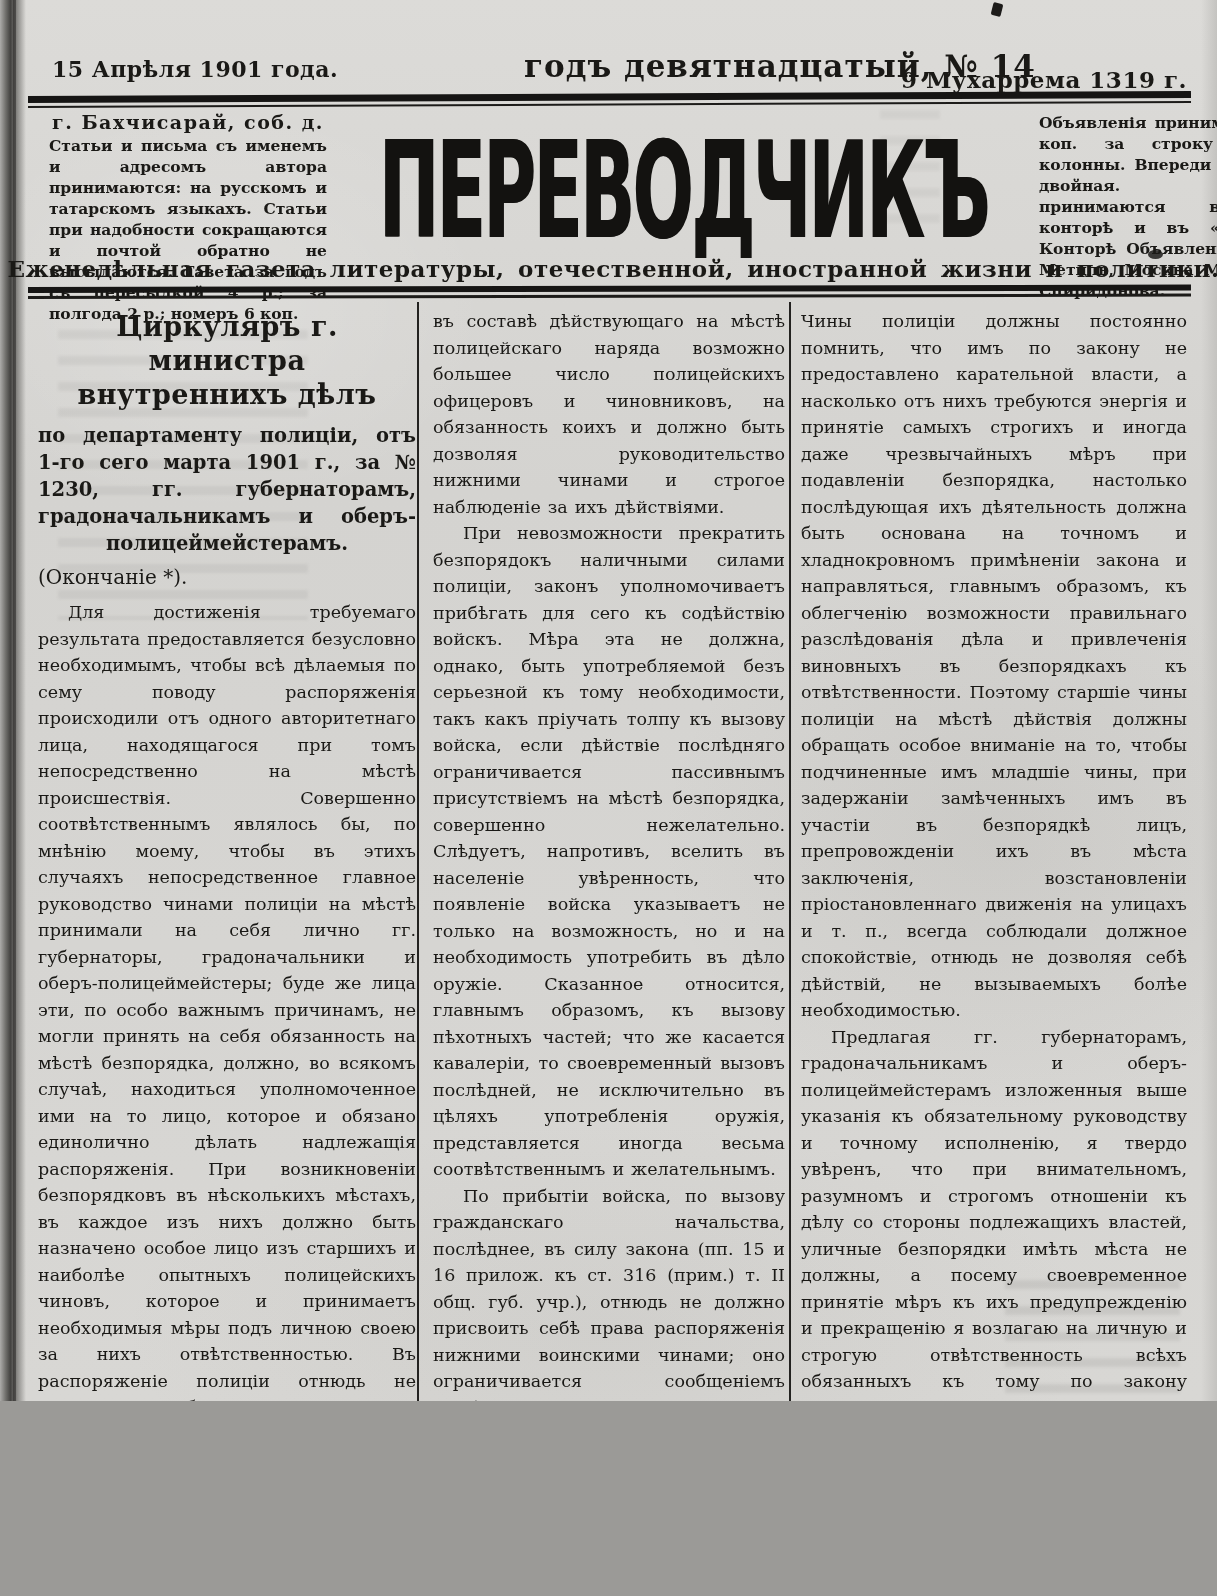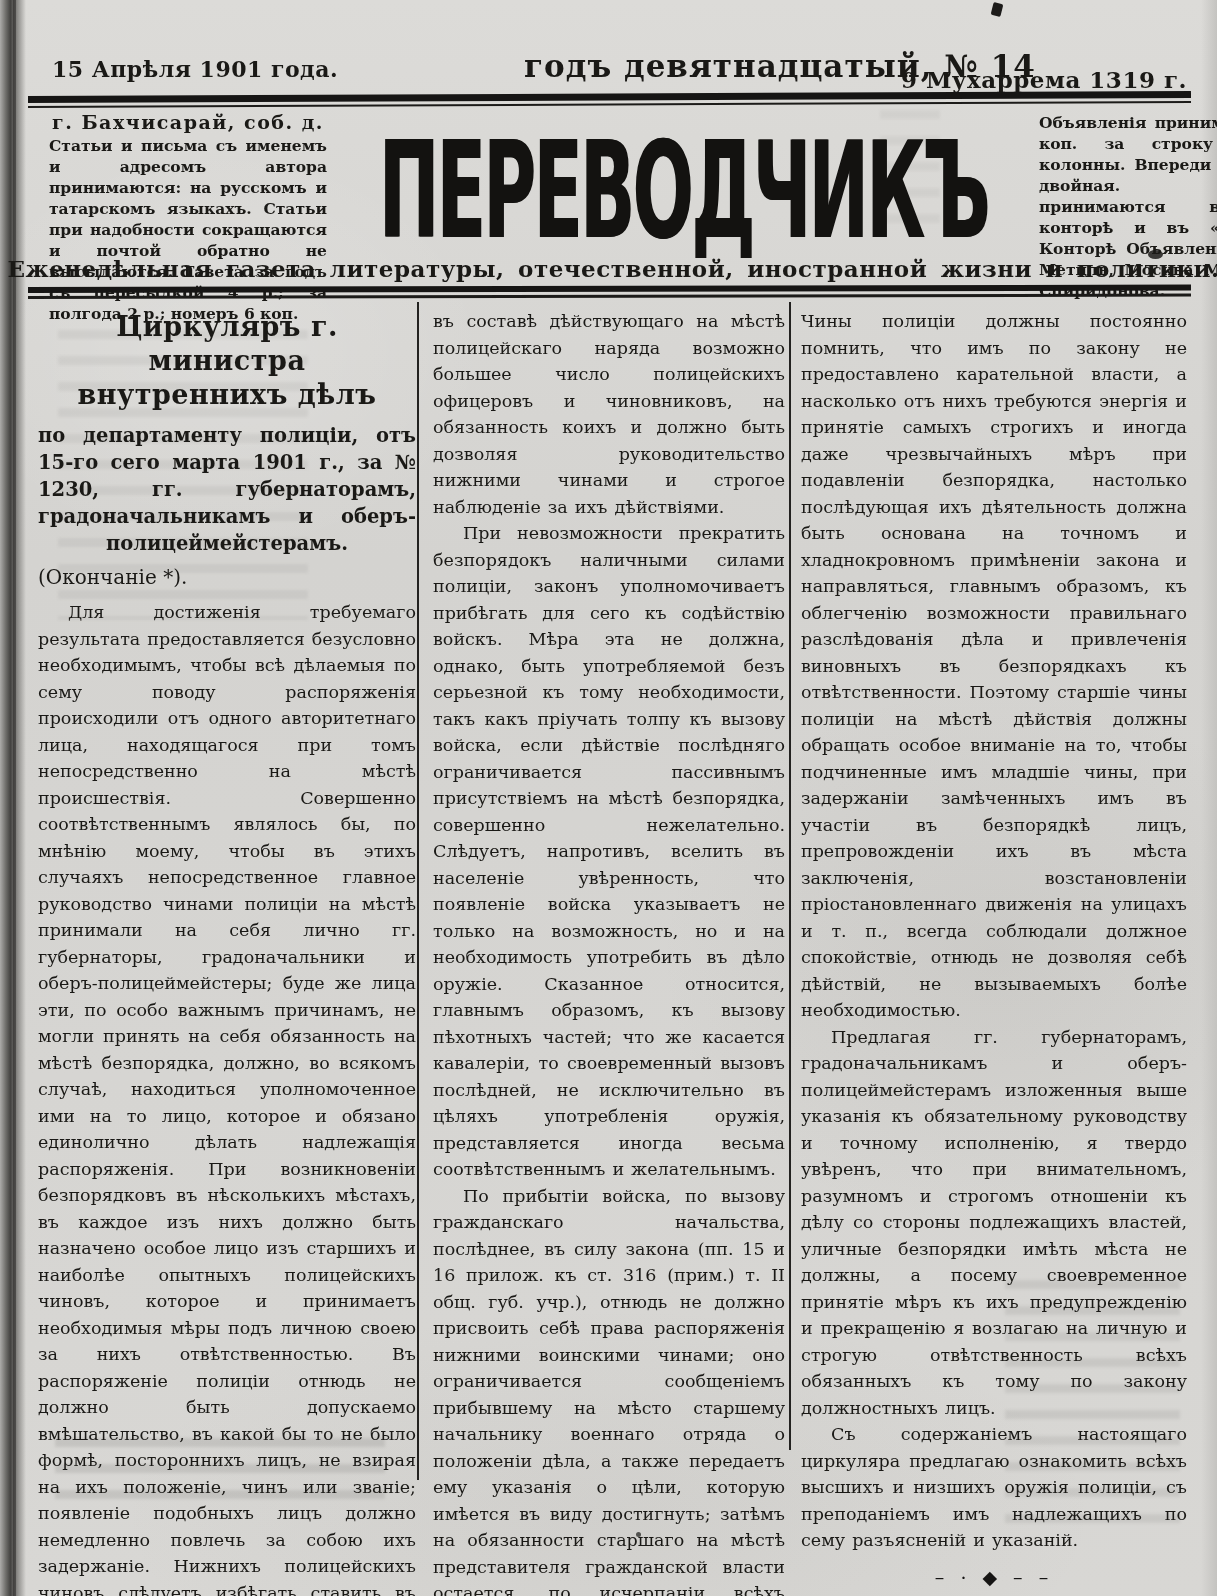--- a/index.html
+++ b/index.html
@@ -1,18 +1,18 @@
 <!DOCTYPE html>
 <html><head>
 <meta charset="utf-8">
 <style>
   html,body{margin:0;padding:0;background:#9b9a97;}
   .page{
     position:relative;
-    width:1217px;height:1596px;
+    width:1217px;height:1401px;
     overflow:hidden;
     background:#d7d6d3;
     background-image:
       radial-gradient(ellipse 420px 320px at 18% 22%, rgba(255,255,255,.16), transparent 65%),
       radial-gradient(ellipse 520px 420px at 82% 60%, rgba(116,114,108,.10), transparent 65%),
       radial-gradient(ellipse 700px 300px at 50% 95%, rgba(120,118,112,.08), transparent 70%),
       linear-gradient(180deg,#dcdbd8 0%,#d4d3d0 35%,#d8d7d4 100%);
     color:#1a1916;
     font-family:"DejaVu Serif","Liberation Serif",serif;
   }
@@ -134,21 +134,21 @@
   <div class="rule rule-b">
     <div class="thick"></div>
     <div class="thin"></div>
   </div>
 
   <div class="colrule colrule-1"></div>
   <div class="colrule colrule-2"></div>
 
   <section class="col col1">
     <h1 class="art-heading">Циркуляръ г. министра внутреннихъ дѣлъ</h1>
-    <div class="art-sub">по департаменту полиціи, отъ 15-го сего марта 1901 г., за № 1230, гг. губернаторамъ, градоначальникамъ и оберъ-полицеймейстерамъ.</div>
+    <div class="art-sub">по департаменту полиціи, отъ 1-го сего марта 1901 г., за № 1230, гг. губернаторамъ, градоначальникамъ и оберъ-полицеймейстерамъ.</div>
     <div class="art-note">(Окончаніе *).</div>
     <p class="body-p indent">Для достиженія требуемаго результата предоставляется безусловно необходимымъ, чтобы всѣ дѣлаемыя по сему поводу распоряженія происходили отъ одного авторитетнаго лица, находящагося при томъ непосредственно на мѣстѣ происшествія. Совершенно соотвѣтственнымъ являлось бы, по мнѣнію моему, чтобы въ этихъ случаяхъ непосредственное главное руководство чинами полиціи на мѣстѣ принимали на себя лично гг. губернаторы, градоначальники и оберъ-полицеймейстеры; буде же лица эти, по особо важнымъ причинамъ, не могли принять на себя обязанность на мѣстѣ безпорядка, должно, во всякомъ случаѣ, находиться уполномоченное ими на то лицо, которое и обязано единолично дѣлать надлежащія распоряженія. При возникновеніи безпорядковъ въ нѣсколькихъ мѣстахъ, въ каждое изъ нихъ должно быть назначено особое лицо изъ старшихъ и наиболѣе опытныхъ полицейскихъ чиновъ, которое и принимаетъ необходимыя мѣры подъ личною своею за нихъ отвѣтственностью. Въ распоряженіе полиціи отнюдь не должно быть допускаемо вмѣшательство, въ какой бы то не было формѣ, постороннихъ лицъ, не взирая на ихъ положеніе, чинъ или званіе; появленіе подобныхъ лицъ должно немедленно повлечь за собою ихъ задержаніе. Нижнихъ полицейскихъ чиновъ слѣдуетъ избѣгать ставить въ положеніе самостоятельныхъ распорядителей; имъ должно быть внушено, что личная иниціатива съ ихъ стороны въ принятіи какихъ либо мѣръ можетъ быть допущена лишь въ исключительныхъ и отдѣльныхъ случаяхъ. Посему представляется необходимымъ имѣть</p>
 
   </section>
 
   <section class="col col2">
     <p class="body-p">въ составѣ дѣйствующаго на мѣстѣ полицейскаго наряда возможно большее число полицейскихъ офицеровъ и чиновниковъ, на обязанность коихъ и должно быть дозволяя руководительство нижними чинами и строгое наблюденіе за ихъ дѣйствіями.</p>
     <p class="body-p indent">При невозможности прекратить безпорядокъ наличными силами полиціи, законъ уполномочиваетъ прибѣгать для сего къ содѣйствію войскъ. Мѣра эта не должна, однако, быть употребляемой безъ серьезной къ тому необходимости, такъ какъ пріучать толпу къ вызову войска, если дѣйствіе послѣдняго ограничивается пассивнымъ присутствіемъ на мѣстѣ безпорядка, совершенно нежелательно. Слѣдуетъ, напротивъ, вселить въ населеніе увѣренность, что появленіе войска указываетъ не только на возможность, но и на необходимость употребить въ дѣло оружіе. Сказанное относится, главнымъ образомъ, къ вызову пѣхотныхъ частей; что же касается кавалеріи, то своевременный вызовъ послѣдней, не исключительно въ цѣляхъ употребленія оружія, представляется иногда весьма соотвѣтственнымъ и желательнымъ.</p>
     <p class="body-p indent">По прибытіи войска, по вызову гражданскаго начальства, послѣднее, въ силу закона (пп. 15 и 16 прилож. къ ст. 316 (прим.) т. II общ. губ. учр.), отнюдь не должно присвоить себѣ права распоряженія нижними воинскими чинами; оно ограничивается сообщеніемъ прибывшему на мѣсто старшему начальнику военнаго отряда о положеніи дѣла, а также передаетъ ему указанія о цѣли, которую имѣется въ виду достигнуть; затѣмъ на обязанности старшаго на мѣстѣ представителя гражданской власти остается, по исчерпаніи всѣхъ зависящихъ отъ него средствъ къ усмиренію неповинующихся, опредѣленіе времени, когда войска должны прибѣгнуть къ дѣйствію оружіемъ.</p>
 

